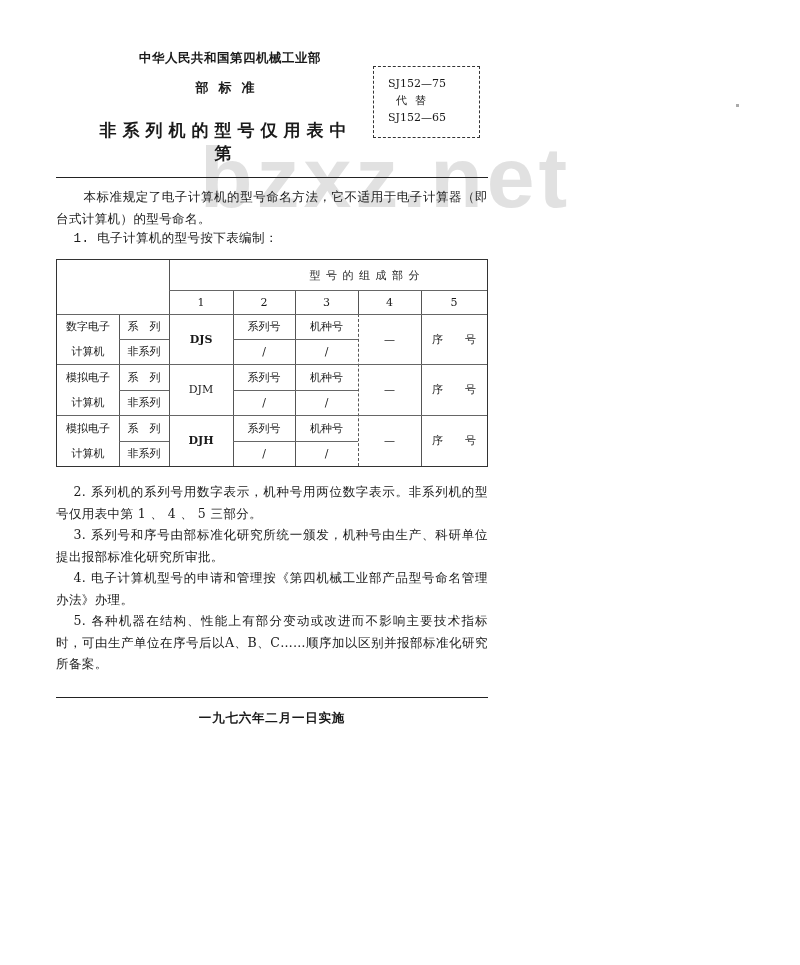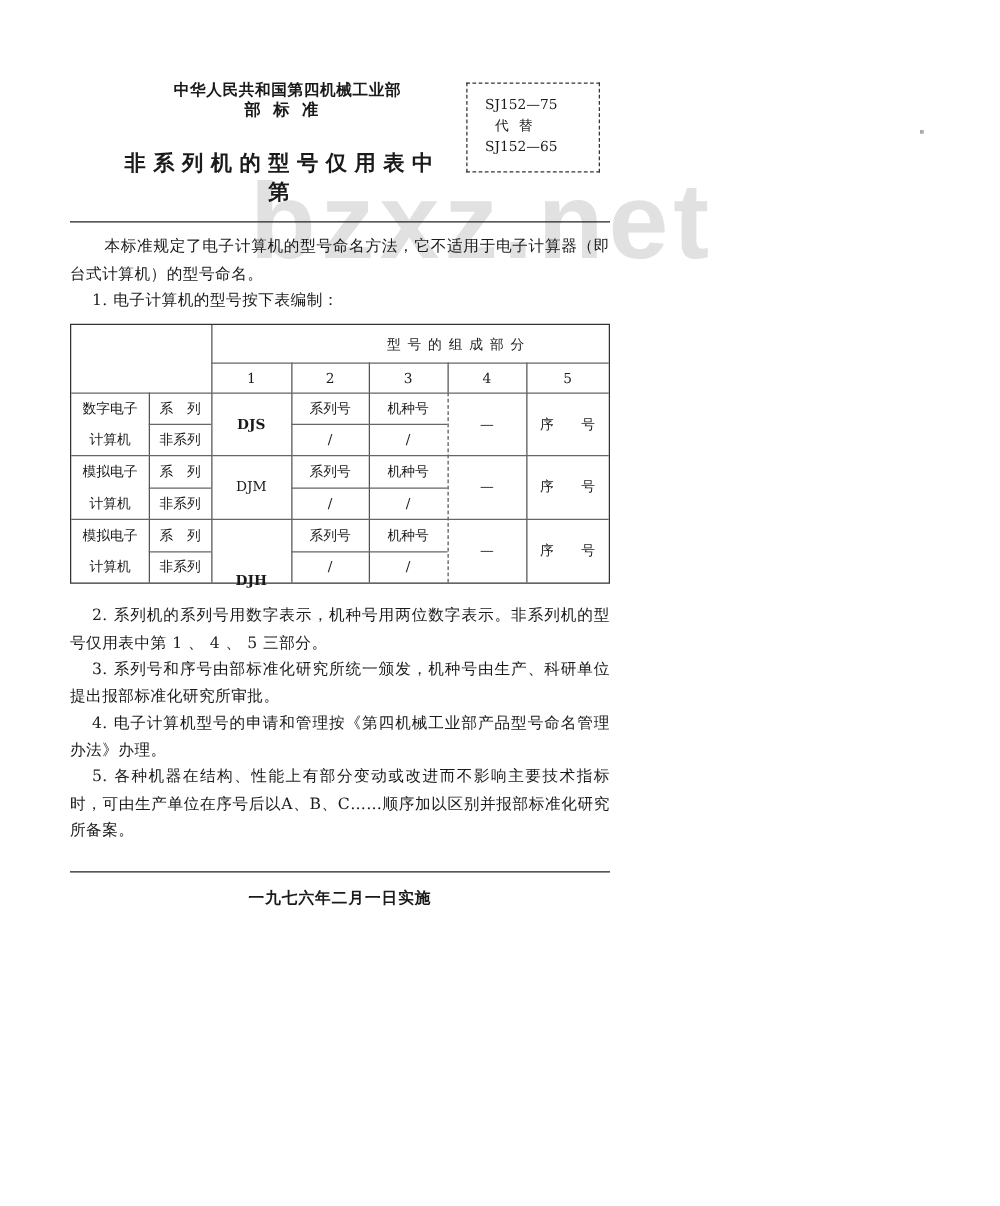--- a/index.html
+++ b/index.html
@@ -1,21 +1,21 @@
 <!DOCTYPE html>
 <html><head>
 <meta charset="utf-8">
 <style>
   html, body { margin: 0; padding: 0; }
   body {
     width: 800px; height: 965px; background: #ffffff; position: relative; overflow: hidden;
     font-family: "DejaVu Serif", "Liberation Serif", serif; color: #1a1a1a;
   }
   .abs { position: absolute; }
-  .hdr-org { left: 120px; top: 64px; width: 220px; text-align: center; font-family: Liberation Sans, sans-serif; font-weight: bold; font-size: 12.5px; letter-spacing: 0.5px; }
+  .hdr-org { left: 120px; top: 50px; width: 220px; text-align: center; font-family: Liberation Sans, sans-serif; font-weight: bold; font-size: 12.5px; letter-spacing: 0.5px; }
   .hdr-std { left: 120px; top: 79px; width: 220px; text-align: center; font-family: "DejaVu Sans", sans-serif; font-weight: bold; font-size: 13px; letter-spacing: 10px; }
   .hdr-title { left: 96px; top: 119px; width: 260px; text-align: center; font-family: "DejaVu Sans", sans-serif; font-weight: bold; font-size: 17px; letter-spacing: 6px; }
   .std-box { left: 373px; top: 66px; width: 107px; height: 72px; border: 1.5px dashed #333; box-sizing: border-box; padding: 8px 0 0 14px; font-size: 11px; line-height: 17px; }
   .std-box .mid { padding-left: 8px; letter-spacing: 8px; }
   .rule { left: 56px; width: 432px; height: 0; border-top: 1.6px solid #222; }
   .para { left: 56px; width: 432px; font-size: 12.5px; line-height: 21.5px; letter-spacing: 0.4px; }
   .para p { margin: 0; text-indent: 2.2em; text-align: justify; }
   .watermark { left: 200px; top: 128px; font-family: Liberation Sans, sans-serif; font-weight: bold; font-size: 86px; color: rgba(200,200,200,0.55); letter-spacing: 4px; }
   .table-wrap { left: 56px; top: 259px; width: 432px; height: 208px; border: 1.5px solid #333; box-sizing: border-box; }
   .cell { position: absolute; display: flex; align-items: center; justify-content: center; font-size: 11px; box-sizing: border-box; }
@@ -38,21 +38,21 @@
   <div class="mid">代替</div>
   <div>SJ152—65</div>
 </div>
 
 <div class="abs dot"></div>
 
 <div class="abs rule" style="top:177px;"></div>
 
 <div class="abs para" style="top:186px;">
   <p>本标准规定了电子计算机的型号命名方法，它不适用于电子计算器（即台式计算机）的型号命名。</p>
-  <p style="text-indent:1.4em;">1. 电子计算机的型号按下表编制：</p>
+  <p style="text-indent:1.4em;font-family:Liberation Mono, monospace;">1. 电子计算机的型号按下表编制：</p>
 </div>
 
 <div class="abs table-wrap">
 
   <div class="cell" style="left:112px;top:0;width:318px;height:30px;letter-spacing:1px;margin-left:37px;">型 号 的 组 成 部 分</div>
   <div class="cell" style="left:112px;top:30px;width:64px;height:24px;">1</div>
   <div class="cell" style="left:176px;top:30px;width:62px;height:24px;">2</div>
   <div class="cell" style="left:238px;top:30px;width:63px;height:24px;">3</div>
   <div class="cell" style="left:301px;top:30px;width:63px;height:24px;">4</div>
   <div class="cell" style="left:364px;top:30px;width:66px;height:24px;">5</div>
@@ -78,21 +78,21 @@
   <div class="cell" style="left:176px;top:130px;width:62px;height:25px;">/</div>
   <div class="cell" style="left:238px;top:104px;width:63px;height:26px;">机种号</div>
   <div class="cell" style="left:238px;top:130px;width:63px;height:25px;">/</div>
   <div class="cell" style="left:301px;top:104px;width:63px;height:51px;">—</div>
   <div class="cell" style="left:364px;top:104px;width:66px;height:51px;">序　　号</div>
 
   <div class="cell" style="left:0;top:155px;width:62px;height:26px;">模拟电子</div>
   <div class="cell" style="left:0;top:181px;width:62px;height:25px;">计算机</div>
   <div class="cell" style="left:62px;top:155px;width:50px;height:26px;">系　列</div>
   <div class="cell" style="left:62px;top:181px;width:50px;height:25px;">非系列</div>
-  <div class="cell" style="left:112px;top:155px;width:64px;height:51px;font-weight:bold;margin-top:24px;">DJH</div>
+  <div class="cell" style="left:112px;top:155px;width:64px;height:51px;font-weight:bold;">DJH</div>
   <div class="cell" style="left:176px;top:155px;width:62px;height:26px;">系列号</div>
   <div class="cell" style="left:176px;top:181px;width:62px;height:25px;">/</div>
   <div class="cell" style="left:238px;top:155px;width:63px;height:26px;">机种号</div>
   <div class="cell" style="left:238px;top:181px;width:63px;height:25px;">/</div>
   <div class="cell" style="left:301px;top:155px;width:63px;height:51px;">—</div>
   <div class="cell" style="left:364px;top:155px;width:66px;height:51px;">序　　号</div>
 
   <div class="vline" style="left:112px;top:0;height:206px;"></div>
   <div class="vline" style="left:62px;top:54px;height:152px;"></div>
   <div class="vline" style="left:176px;top:30px;height:176px;"></div>

